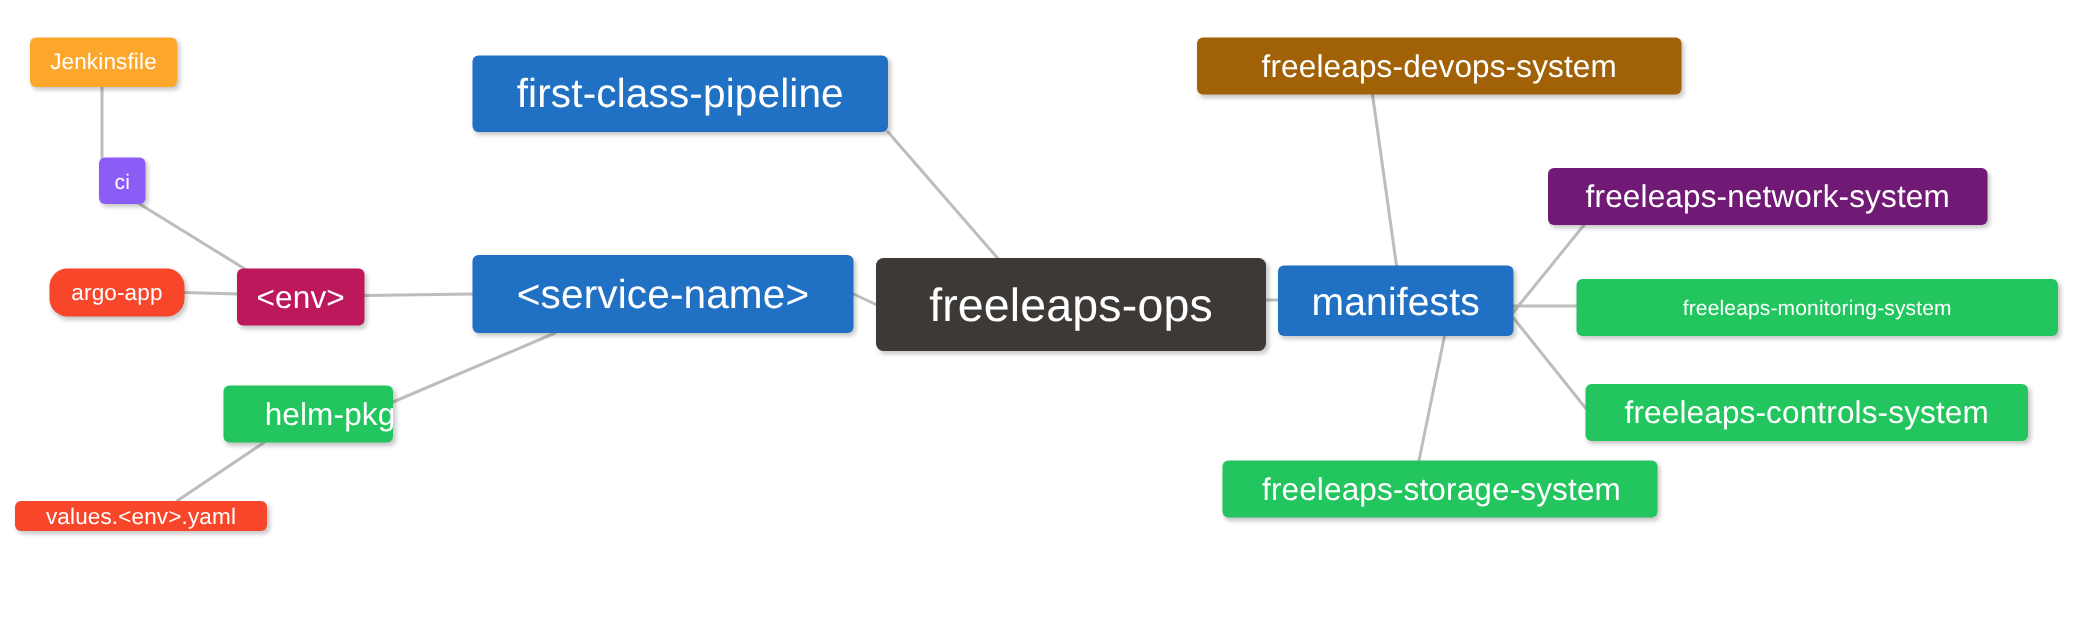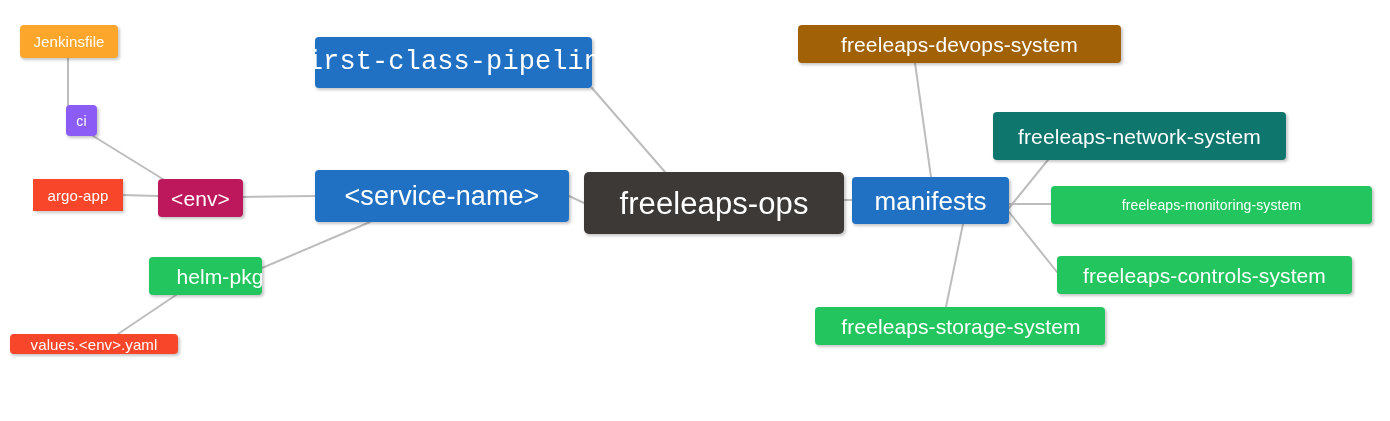--- a/index.html
+++ b/index.html
@@ -66,48 +66,48 @@
       <polyline points="1009,212 1057,272" fill="none" stroke="#bdbdbd" stroke-width="2" stroke-linecap="round"></polyline>
       <polyline points="946,307 963,224" fill="none" stroke="#bdbdbd" stroke-width="2" stroke-linecap="round"></polyline>
     </svg>
   <div id="node-layer">
       <div class="node" style="left: 584px; top: 172px; width: 260px; height: 62px; background: rgb(61, 57, 54); font-size: 31px; border-radius: 5px;">
         <span class="node-label">freeleaps-ops</span>
       </div>
       <div class="node" style="left: 315px; top: 170px; width: 254px; height: 52px; background: rgb(32, 113, 196); font-size: 27px; border-radius: 4px;">
         <span class="node-label">&lt;service-name&gt;</span>
       </div>
-      <div class="node" style="left: 315px; top: 37px; width: 277px; height: 51px; background: rgb(32, 113, 196); font-size: 27px; border-radius: 4px; font-family: Liberation Mono, monospace;">
+      <div class="node" style="left: 315px; top: 37px; width: 277px; height: 51px; background: rgb(32, 113, 196); font-size: 27px; border-radius: 4px;">
         <span class="node-label">first-class-pipeline</span>
       </div>
       <div class="node" style="left: 852px; top: 177px; width: 157px; height: 47px; background: rgb(32, 113, 196); font-size: 26px; border-radius: 4px;">
         <span class="node-label">manifests</span>
       </div>
       <div class="node" style="left: 158px; top: 179px; width: 85px; height: 38px; background: #be185d; font-size: 21px; border-radius: 4px;">
         <span class="node-label">&lt;env&gt;</span>
       </div>
       <div class="node" style="left: 149px; top: 257px; width: 113px; height: 38px; background: rgb(34, 197, 94); font-size: 21px; border-radius: 4px; padding-left: 39px;">
         <span class="node-label">helm-pkg</span>
       </div>
       <div class="node" style="left: 20px; top: 25px; width: 98px; height: 33px; background: rgb(252, 167, 43); font-size: 15px; border-radius: 4px;">
         <span class="node-label">Jenkinsfile</span>
       </div>
       <div class="node" style="left: 66px; top: 105px; width: 31px; height: 31px; background: #8b5cf6; font-size: 14px; border-radius: 4px;">
         <span class="node-label">ci</span>
       </div>
-      <div class="node" style="left: 33px; top: 179px; width: 90px; height: 32px; background: rgb(248, 70, 42); font-size: 15px; border-radius: 0;">
+      <div class="node" style="left: 33px; top: 179px; width: 90px; height: 32px; background: rgb(248, 70, 42); font-size: 15px; border-radius: 12px;">
         <span class="node-label">argo-app</span>
       </div>
       <div class="node" style="left: 10px; top: 334px; width: 168px; height: 20px; background: rgb(248, 70, 42); font-size: 15px; border-radius: 4px;">
         <span class="node-label">values.&lt;env&gt;.yaml</span>
       </div>
       <div class="node" style="left: 798px; top: 25px; width: 323px; height: 38px; background: #a16207; font-size: 21px; border-radius: 4px;">
         <span class="node-label">freeleaps-devops-system</span>
       </div>
-      <div class="node" style="left: 993px; top: 112px; width: 293px; height: 48px; background: #0f766e; font-size: 21px; border-radius: 4px;">
+      <div class="node" style="left: 1032px; top: 112px; width: 293px; height: 38px; background: #701a75; font-size: 21px; border-radius: 4px;">
         <span class="node-label">freeleaps-network-system</span>
       </div>
       <div class="node" style="left: 1051px; top: 186px; width: 321px; height: 38px; background: rgb(34, 197, 94); font-size: 14px; border-radius: 4px;">
         <span class="node-label">freeleaps-monitoring-system</span>
       </div>
       <div class="node" style="left: 1057px; top: 256px; width: 295px; height: 38px; background: rgb(34, 197, 94); font-size: 21px; border-radius: 4px;">
         <span class="node-label">freeleaps-controls-system</span>
       </div>
       <div class="node" style="left: 815px; top: 307px; width: 290px; height: 38px; background: rgb(34, 197, 94); font-size: 21px; border-radius: 4px; padding-left: 12px;">
         <span class="node-label">freeleaps-storage-system</span>

